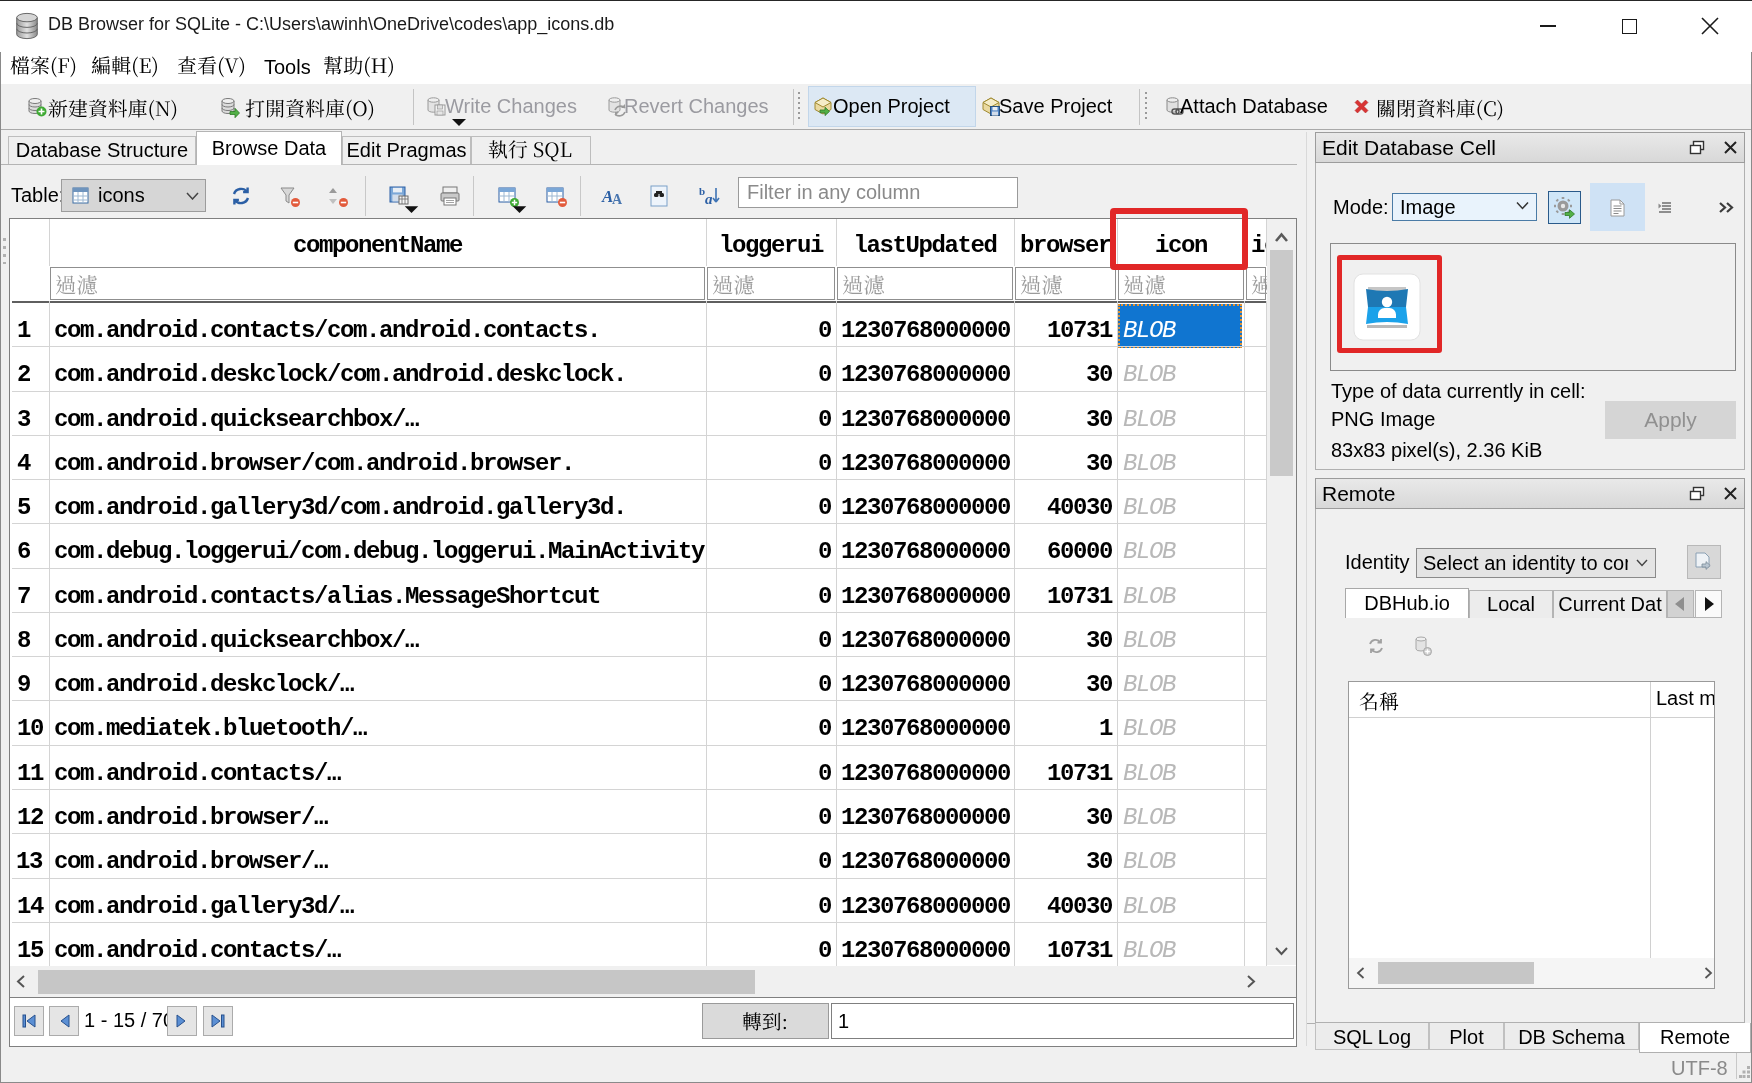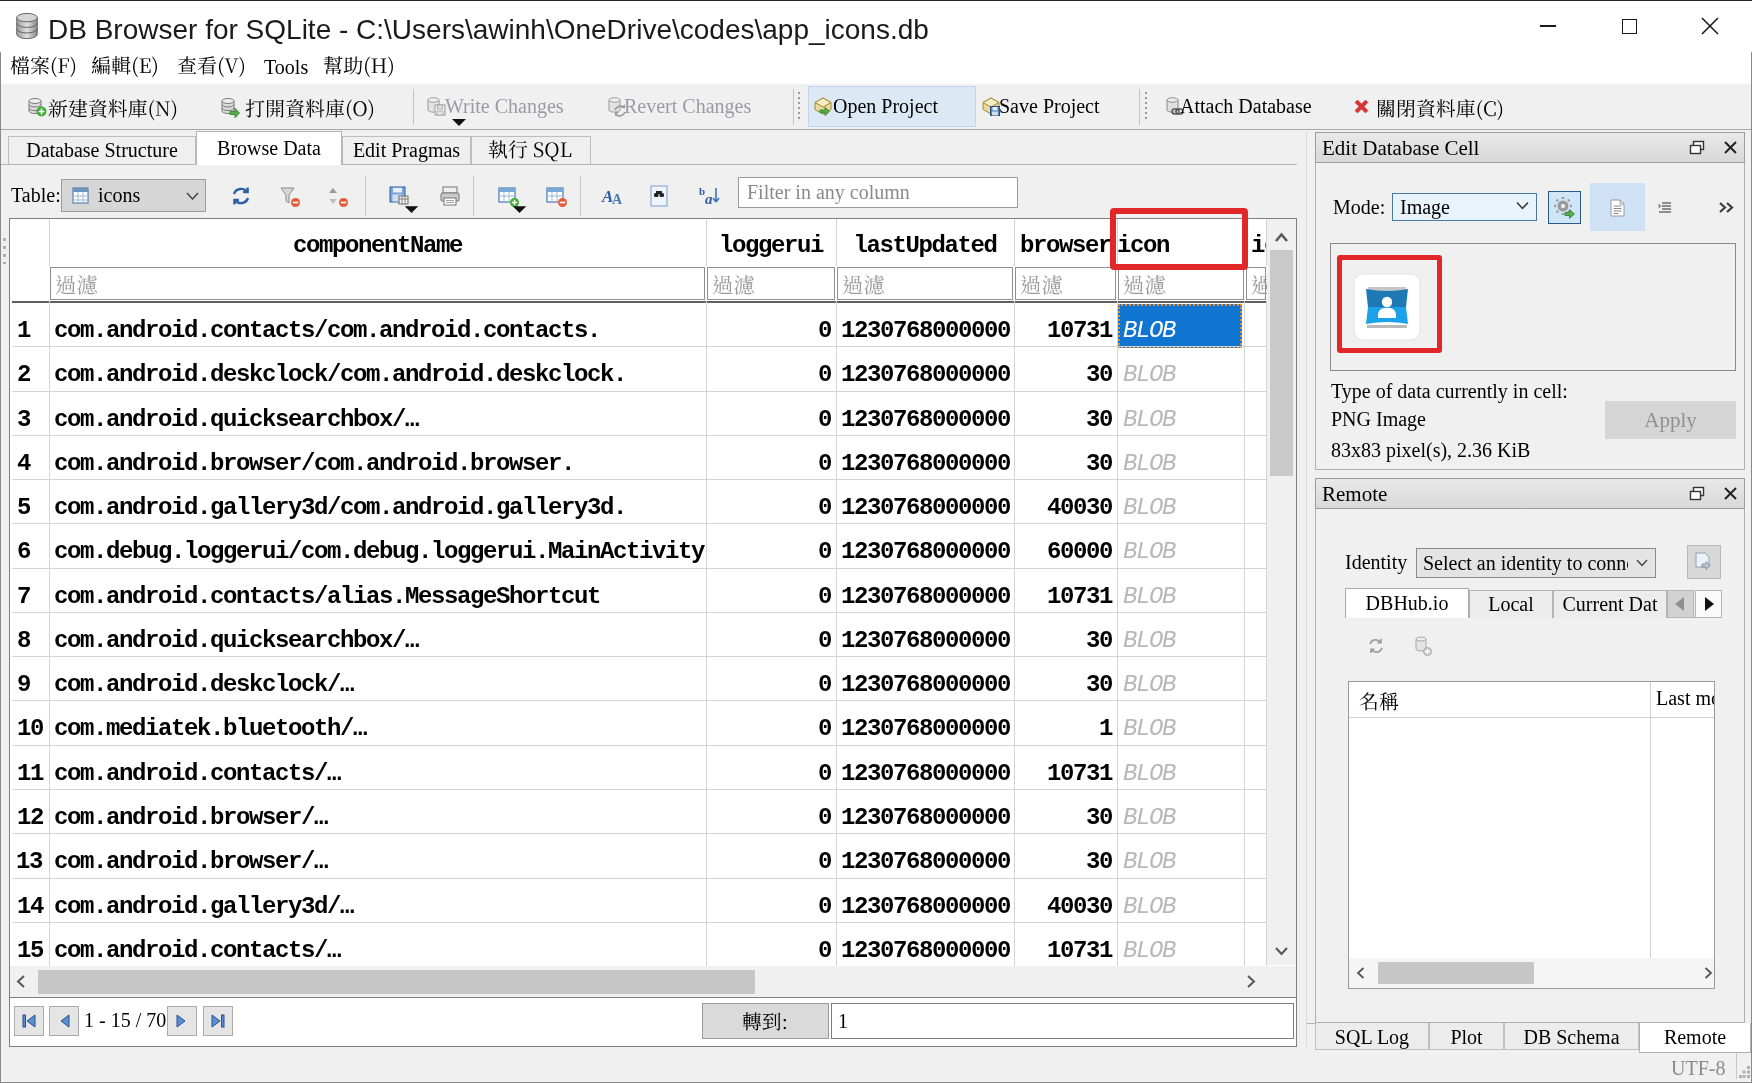--- a/index.html
+++ b/index.html
@@ -1,33 +1,33 @@
 <!DOCTYPE html>
 <html><head><meta charset="utf-8"><style>
 *{margin:0;padding:0;box-sizing:border-box}
 html,body{width:1752px;height:1083px;overflow:hidden}
 body{position:relative;background:#f0f0f0;font-family:"Liberation Serif",serif;-webkit-font-smoothing:antialiased}
 .abs{position:absolute}
-.ser{font-family:Liberation Serif, serif;font-size:20px;color:#000;white-space:pre}
+.ser{font-family:Liberation Sans, sans-serif;font-size:20px;color:#000;white-space:pre}
 .mono{font-family:"Liberation Mono",monospace;font-weight:bold;font-size:24px;letter-spacing:-1.4px;line-height:30px;color:#000;white-space:pre}
 </style></head><body>
 <div class="abs" style="left:0;top:0;width:1752px;height:52px;background:#fff;border-top:1px solid #262626"></div>
 <svg class="abs" style="left:13px;top:12px" width="28" height="28" viewBox="0 0 30 30">
 <defs>
       <linearGradient id="dbg" x1="0" y1="0" x2="1" y2="0">
         <stop offset="0" stop-color="#9a9a9a"></stop>
         <stop offset="0.5" stop-color="#e0e0e0"></stop>
         <stop offset="1" stop-color="#8a8a8a"></stop>
       </linearGradient>
     </defs>
 <path d="M4 6 v18 a11 4.5 0 0 0 22 0 v-18" fill="url(#dbg)" stroke="#606060"></path>
 <ellipse cx="15" cy="6" rx="11" ry="4.5" fill="#d5d5d5" stroke="#606060"></ellipse>
 <path d="M4 12 a11 4.5 0 0 0 22 0 M4 18 a11 4.5 0 0 0 22 0" fill="none" stroke="#606060"></path>
   </svg>
-<div class="abs" style="left:48px;top:14px;font-family:'Liberation Sans',sans-serif;font-size:28px;color:#1a1a1a;white-space:pre">DB Browser for SQLite - C:\Users\awinh\OneDrive\codes\app_icons.db</div>
+<div class="abs" style="left:48px;top:14px;font-family:'Liberation Sans',sans-serif;font-size:18px;color:#1a1a1a;white-space:pre">DB Browser for SQLite - C:\Users\awinh\OneDrive\codes\app_icons.db</div>
 <div class="abs" style="left:1540px;top:25px;width:16px;height:2px;background:#1a1a1a"></div>
 <div class="abs" style="left:1622px;top:19px;width:15px;height:15px;border:1.5px solid #1a1a1a"></div>
 <svg class="abs" style="left:1701px;top:17px" width="18" height="18" viewBox="0 0 18 18">
 <path d="M1 1 L17 17 M17 1 L1 17" stroke="#1a1a1a" stroke-width="1.6"></path>
   </svg>
 <div class="abs" style="left:0;top:52px;width:1752px;height:32px;background:#fff"></div>
 <svg style="position:absolute;left:10px;top:53px" width="69" height="26" viewBox="0 -20.0 69.1 26.0">
     <path d="M0.9 -12.1H5L5.8 -13.2Q5.8 -13.2 6.1 -13Q6.4 -12.7 6.7 -12.4Q7.1 -12.1 7.4 -11.8Q7.3 -11.6 7.2 -11.6Q7.1 -11.5 6.9 -11.5H1.1ZM3.3 -12.1H4.6V-11.7Q4.2 -9.3 3.3 -7.1Q2.4 -4.9 0.9 -3.1L0.6 -3.4Q1.3 -4.6 1.9 -6Q2.4 -7.4 2.7 -9Q3.1 -10.5 3.3 -12.1ZM3.5 -16.8 5.5 -16.6Q5.5 -16.4 5.3 -16.3Q5.2 -16.1 4.8 -16.1V1Q4.8 1.1 4.6 1.2Q4.5 1.4 4.2 1.4Q4 1.5 3.8 1.5H3.5ZM4.8 -9Q5.7 -8.5 6.2 -8.1Q6.8 -7.6 7 -7.2Q7.3 -6.7 7.3 -6.4Q7.3 -6 7.1 -5.8Q7 -5.6 6.7 -5.6Q6.5 -5.6 6.2 -5.8Q6.1 -6.3 5.8 -6.9Q5.5 -7.4 5.2 -7.9Q4.8 -8.5 4.5 -8.9ZM9.5 -8.1H16.1V-7.5H9.5ZM8.3 -13.2H17.7V-12.6H8.3ZM9.1 -10.8V-11.4L10.5 -10.8H15.7L16.3 -11.5L17.7 -10.4Q17.6 -10.3 17.4 -10.3Q17.3 -10.2 17 -10.1V-7.1Q17 -7.1 16.7 -6.9Q16.4 -6.8 16 -6.8H15.8V-10.2H10.3V-7Q10.3 -6.9 10 -6.8Q9.8 -6.6 9.3 -6.6H9.1ZM8.6 -3H17.3V-2.4H8.6ZM8.5 -0.1H17.3V0.5H8.5ZM7.9 -5.7V-6.3L9.4 -5.7H16.9L17.5 -6.5L18.9 -5.4Q18.8 -5.3 18.6 -5.2Q18.5 -5.1 18.2 -5V1.1Q18.2 1.2 17.9 1.3Q17.6 1.5 17.1 1.5H16.9V-5.1H9.1V1.1Q9.1 1.2 8.9 1.4Q8.6 1.5 8.1 1.5H7.9ZM12.4 -5.7H13.5V0H12.4ZM12.3 -16.6 14.2 -16.5Q14.2 -16.3 14.1 -16.1Q13.9 -16 13.6 -15.9V-12.8H12.3ZM8.7 -16.4Q9.6 -16 10.1 -15.6Q10.6 -15.2 10.8 -14.8Q11.1 -14.4 11.1 -14.1Q11.1 -13.8 10.9 -13.6Q10.8 -13.4 10.5 -13.3Q10.2 -13.3 9.9 -13.5Q9.9 -14 9.6 -14.5Q9.4 -15 9.1 -15.4Q8.8 -15.9 8.5 -16.2ZM17.4 -13.2H17.1L17.9 -14L19.3 -12.6Q19.3 -12.5 19.1 -12.4Q18.9 -12.4 18.6 -12.4Q18.3 -12.1 17.8 -11.6Q17.4 -11.2 17 -10.9L16.7 -11Q16.8 -11.3 16.9 -11.7Q17.1 -12.1 17.2 -12.5Q17.3 -12.9 17.4 -13.2ZM8.2 -13.9H8.5Q8.8 -12.7 8.6 -11.9Q8.4 -11 7.9 -10.6Q7.7 -10.5 7.5 -10.4Q7.2 -10.4 7 -10.4Q6.8 -10.5 6.6 -10.7Q6.5 -11 6.7 -11.3Q6.8 -11.6 7.1 -11.8Q7.5 -12 7.8 -12.7Q8.2 -13.3 8.2 -13.9ZM16.1 -16.4 18 -15.9Q17.9 -15.7 17.8 -15.6Q17.6 -15.5 17.2 -15.5Q16.8 -14.9 16.2 -14.2Q15.5 -13.4 14.9 -12.8H14.5Q14.8 -13.3 15.1 -14Q15.4 -14.6 15.6 -15.3Q15.9 -15.9 16.1 -16.4Z M28 -2.5Q27.9 -2.4 27.7 -2.3Q27.5 -2.3 27.2 -2.4Q25.9 -1.1 24.2 -0.2Q22.6 0.8 21.1 1.2L20.9 0.9Q22.3 0.2 23.8 -1Q25.4 -2.2 26.5 -3.8ZM32.2 -3.2Q33.9 -2.8 35.1 -2.3Q36.2 -1.8 36.9 -1.3Q37.6 -0.8 37.9 -0.3Q38.2 0.1 38.1 0.4Q38.1 0.7 37.8 0.9Q37.6 1 37.2 0.8Q36.8 0.4 36.2 -0.1Q35.5 -0.6 34.8 -1.1Q34.1 -1.6 33.4 -2.1Q32.7 -2.6 32 -3ZM35.3 -12.5Q35.1 -12.1 34.5 -12.1Q34.2 -10.9 33.5 -9.9Q32.8 -8.8 31.4 -8.1Q30.1 -7.3 27.9 -6.7Q25.7 -6.1 22.3 -5.8L22.2 -6.1Q25.4 -6.5 27.4 -7.2Q29.5 -7.8 30.7 -8.7Q31.9 -9.5 32.4 -10.6Q33 -11.7 33.2 -13ZM25.3 -9.3Q28.2 -9.1 30.2 -8.7Q32.2 -8.4 33.5 -8Q34.7 -7.7 35.4 -7.3Q36.1 -7 36.3 -6.6Q36.5 -6.3 36.4 -6.1Q36.2 -6 35.9 -5.9Q35.6 -5.9 35.2 -6Q34.1 -6.6 32.5 -7.1Q30.9 -7.6 28.9 -8.1Q27 -8.5 24.7 -8.9ZM24.7 -8.9Q25.1 -9.3 25.6 -10Q26.1 -10.6 26.7 -11.3Q27.2 -12.1 27.6 -12.7Q28.1 -13.4 28.3 -13.8L30.3 -12.9Q30.2 -12.8 29.9 -12.7Q29.7 -12.6 29.1 -12.7L29.6 -13Q29.2 -12.5 28.6 -11.7Q28.1 -11 27.4 -10.2Q26.7 -9.4 26.2 -8.8ZM36.9 -12.4Q36.9 -12.4 37.1 -12.2Q37.4 -12 37.8 -11.6Q38.2 -11.3 38.5 -11Q38.4 -10.7 38 -10.7H21.9L21.7 -11.3H36ZM31.4 -6.7Q31.3 -6.5 31.2 -6.4Q31 -6.2 30.6 -6.2V1.1Q30.6 1.2 30.5 1.3Q30.3 1.4 30 1.4Q29.8 1.5 29.5 1.5H29.3V-6.9ZM37.3 -6Q37.3 -6 37.5 -5.9Q37.7 -5.7 37.9 -5.5Q38.2 -5.3 38.5 -5.1Q38.8 -4.8 39.1 -4.6Q39 -4.3 38.5 -4.3H21.3L21.1 -4.8H36.4ZM28.7 -16.9Q29.6 -16.8 30.1 -16.5Q30.6 -16.2 30.9 -15.9Q31.1 -15.6 31.1 -15.2Q31.1 -14.9 30.9 -14.7Q30.7 -14.5 30.4 -14.5Q30.1 -14.5 29.8 -14.7Q29.8 -15.3 29.4 -15.8Q29 -16.4 28.5 -16.8ZM36.7 -14.6 37.5 -15.5 39 -14Q38.8 -13.9 38.2 -13.8Q37.9 -13.5 37.4 -13.1Q36.9 -12.7 36.5 -12.4L36.2 -12.6Q36.4 -13 36.6 -13.6Q36.8 -14.2 36.9 -14.6ZM23.1 -15.5Q23.4 -14.6 23.3 -13.9Q23.3 -13.3 23.1 -12.8Q22.8 -12.4 22.5 -12.1Q22.2 -11.9 21.8 -11.9Q21.4 -12 21.2 -12.3Q21.1 -12.6 21.3 -12.9Q21.4 -13.1 21.7 -13.3Q22.2 -13.5 22.5 -14.2Q22.8 -14.8 22.7 -15.5ZM37.6 -14.6V-14H22.7V-14.6Z M43.3 -6Q43.3 -4.2 43.6 -2.6Q43.9 -1 44.6 0.6Q45.4 2.1 46.7 4L46.3 4.3Q44 2 42.9 -0.5Q41.8 -3 41.8 -6Q41.8 -9.1 42.9 -11.6Q44 -14.1 46.3 -16.4L46.7 -16.1Q45.4 -14.2 44.6 -12.7Q43.9 -11.1 43.6 -9.5Q43.3 -7.9 43.3 -6Z M48.3 0V-0.6L51.1 -0.8H51.6L54.5 -0.6V0ZM50.4 0Q50.4 -1.7 50.4 -3.4Q50.4 -5 50.4 -6.7V-7.8Q50.4 -9.5 50.4 -11.2Q50.4 -12.9 50.4 -14.6H52.2Q52.2 -12.9 52.2 -11.2Q52.2 -9.5 52.2 -7.6V-7.2Q52.2 -5.1 52.2 -3.4Q52.2 -1.7 52.2 0ZM51.3 -7.1V-7.7H56.2V-7.1ZM56 -4.9 55.8 -7.1V-7.7L56 -9.8H56.7V-4.9ZM48.3 -14V-14.6H51.3V-13.7H51.1ZM58.3 -11 57.6 -14.4 58.5 -13.9H51.3V-14.6H59L59.1 -11Z M63.9 -6Q63.9 -7.9 63.6 -9.5Q63.3 -11.1 62.5 -12.7Q61.8 -14.2 60.5 -16.1L60.8 -16.4Q63.1 -14.1 64.2 -11.6Q65.3 -9.1 65.3 -6Q65.3 -3 64.2 -0.5Q63.1 2 60.8 4.3L60.5 4Q61.8 2.1 62.5 0.6Q63.3 -1 63.6 -2.6Q63.9 -4.2 63.9 -6Z" fill="#000"></path>
   </svg>
 <svg style="position:absolute;left:91px;top:53px" width="70" height="26" viewBox="0 -20.0 69.6 26.0">
@@ -200,21 +200,21 @@
     <path d="M18 4 v14 m0 0 l-3 -4 m3 4 l3 -4" stroke="#3f74b5" stroke-width="1.6" fill="none"></path>
   </svg>
 <div class="abs" style="left:738px;top:177px;width:280px;height:31px;background:#fff;border:1px solid #9a9a9a"></div>
 <div class="ser abs" style="left:747px;top:181px;color:#8a8a8a">Filter in any column</div>
 <div class="abs" style="left:3px;top:238px;width:3px;height:26px;background-image:repeating-linear-gradient(#b0b0b0 0 3px,transparent 3px 8px)"></div>
 <div class="abs" style="left:9px;top:218px;width:1288px;height:829px;background:#fff;border:1px solid #7f7f7f"></div>
 <div class="mono abs" style="left:49px;top:224px;width:657px;text-align:center;line-height:44px">componentName</div>
 <div class="mono abs" style="left:706px;top:224px;width:130px;text-align:center;line-height:44px">loggerui</div>
 <div class="mono abs" style="left:836px;top:224px;width:178px;text-align:center;line-height:44px">lastUpdated</div>
 <div class="mono abs" style="left:1014px;top:224px;width:103px;text-align:center;line-height:44px">browser</div>
-<div class="mono abs" style="left:1117px;top:224px;width:128px;text-align:left;line-height:44px">icon</div>
+<div class="mono abs" style="left:1117px;top:224px;width:128px;text-align:center;line-height:44px">icon</div>
 <div class="mono abs" style="left:1251px;top:224px;line-height:44px">ic</div>
 <div class="abs" style="left:49px;top:219px;width:1px;height:47px;background:#d4d4d4"></div>
 <div class="abs" style="left:706px;top:219px;width:1px;height:47px;background:#d4d4d4"></div>
 <div class="abs" style="left:836px;top:219px;width:1px;height:47px;background:#d4d4d4"></div>
 <div class="abs" style="left:1014px;top:219px;width:1px;height:47px;background:#d4d4d4"></div>
 <div class="abs" style="left:1117px;top:219px;width:1px;height:47px;background:#d4d4d4"></div>
 <div class="abs" style="left:1266px;top:219px;width:1px;height:47px;background:#d4d4d4"></div>
 <div class="abs" style="left:50px;top:267px;width:655px;height:33px;background:#fff;border:1px solid #8f8f8f"></div>
 <svg style="position:absolute;left:55px;top:273px" width="45" height="26" viewBox="0 -18.69158878504673 41.9 24.3">
     <path d="M3.9 -3.1Q4.7 -1.9 5.8 -1.2Q6.8 -0.6 8.3 -0.5Q9.8 -0.3 11.9 -0.3Q12.5 -0.3 13.5 -0.3Q14.4 -0.3 15.5 -0.3Q16.6 -0.3 17.5 -0.3Q18.5 -0.3 19.2 -0.3V0Q18.8 0 18.6 0.3Q18.4 0.5 18.4 0.9Q17.8 0.9 17 0.9Q16.1 0.9 15.2 0.9Q14.2 0.9 13.3 0.9Q12.4 0.9 11.8 0.9Q9.7 0.9 8.2 0.6Q6.6 0.3 5.6 -0.5Q4.5 -1.3 3.7 -2.9ZM11.7 -13.8 13.1 -13.2H12.8V-9.6H11.7V-13.2ZM15.3 -13.2V-12.7H12.1V-13.2ZM16.7 -9.8 17.2 -10.5 18.5 -9.3Q18.4 -9.2 18.2 -9.1Q18 -9 17.7 -8.9V-2.6Q17.7 -2.1 17.6 -1.8Q17.5 -1.4 17.1 -1.2Q16.8 -1 16 -1Q16 -1.2 16 -1.4Q15.9 -1.6 15.8 -1.8Q15.6 -1.9 15.4 -2Q15.1 -2.1 14.6 -2.2V-2.5Q14.6 -2.5 14.9 -2.5Q15.1 -2.5 15.5 -2.4Q15.9 -2.4 16.2 -2.4Q16.5 -2.4 16.5 -2.7V-9.8ZM13.6 -7.5 14.3 -8.2 15.6 -7.2Q15.5 -7.1 15.3 -7Q15.2 -6.9 14.9 -6.9V-3.4Q14.9 -3.3 14.8 -3.2Q14.6 -3.1 14.4 -3Q14.2 -3 14 -3H13.8V-7.5ZM8.8 -16.1 10.3 -15.5H14.6L15.2 -16.4L16.9 -15.1Q16.8 -15 16.6 -14.9Q16.4 -14.8 16 -14.8V-9.4H14.8V-14.9H10V-9.4H8.8V-15.5ZM14.6 -4.3V-3.7H10.5V-4.3ZM10.9 -2.9Q10.9 -2.9 10.8 -2.8Q10.7 -2.7 10.5 -2.6Q10.2 -2.6 10 -2.6H9.8V-7.5V-8.1L11 -7.5H14.6V-7H10.9ZM8.2 -1.7Q8.2 -1.6 8.1 -1.5Q8 -1.4 7.7 -1.3Q7.5 -1.3 7.2 -1.3H7V-9.8V-10.4L8.4 -9.8H17.3V-9.2H8.2ZM5.3 -11.6Q5.1 -11.2 4.8 -10.6Q4.5 -10.1 4.2 -9.4Q3.8 -8.7 3.5 -8.1Q3.1 -7.5 2.9 -7.1H3L2.5 -6.6L1.4 -7.6Q1.5 -7.7 1.9 -7.8Q2.2 -7.9 2.4 -8L1.8 -7.4Q2.1 -7.8 2.4 -8.5Q2.8 -9.1 3.1 -9.8Q3.5 -10.4 3.8 -11.1Q4.1 -11.7 4.3 -12.2ZM4.1 -12.2 4.7 -12.9 6.1 -11.7Q5.9 -11.5 5.4 -11.4Q5 -11.3 4.5 -11.4L4.3 -12.2ZM4.6 -7.6 5.4 -8.4 6.8 -7.2Q6.6 -7 6 -6.9Q5.6 -5.5 5 -4Q4.4 -2.5 3.5 -1.1Q2.5 0.2 1.1 1.3L0.8 1Q1.9 -0.1 2.7 -1.6Q3.6 -3 4.1 -4.6Q4.6 -6.1 4.8 -7.6ZM4.8 -12.2V-11.6H1.1L0.9 -12.2ZM5.4 -7.6V-7.1H2.3L2.6 -7.6ZM2.2 -16.5Q3.2 -16.2 3.7 -15.8Q4.3 -15.3 4.6 -14.9Q4.9 -14.5 4.9 -14.1Q4.9 -13.7 4.8 -13.5Q4.6 -13.2 4.3 -13.2Q4.1 -13.1 3.7 -13.4Q3.7 -13.9 3.4 -14.4Q3.1 -15 2.7 -15.5Q2.3 -16 2 -16.4Z M35 -12.6Q35 -12.6 35.3 -12.4Q35.5 -12.3 35.9 -12Q36.2 -11.8 36.5 -11.6Q36.5 -11.4 36.4 -11.3Q36.2 -11.2 36 -11.2L28.3 -10.5L28.1 -11.1L34.3 -11.6ZM37.9 -13.4V-12.8H27V-13.4ZM36.7 -16.3Q36.7 -16.3 37 -16Q37.3 -15.8 37.7 -15.5Q38.1 -15.2 38.4 -14.9Q38.3 -14.5 37.8 -14.5H32V-15.1H35.8ZM33.7 -8.6V-4.2H32.5V-8.6ZM29 -9.2 30.4 -8.6H35.9L36.5 -9.3L37.9 -8.2Q37.8 -8.1 37.6 -8Q37.5 -7.9 37.2 -7.9V-3.8Q37.2 -3.8 36.9 -3.6Q36.6 -3.5 36.2 -3.5H36V-8H30.1V-3.7Q30.1 -3.6 29.9 -3.4Q29.6 -3.3 29.2 -3.3H29V-8.6ZM32.8 -3.7Q33.6 -3.5 34 -3.2Q34.5 -2.9 34.7 -2.5Q34.9 -2.2 34.9 -1.9Q35 -1.5 34.8 -1.3Q34.7 -1.1 34.5 -1.1Q34.3 -1 34 -1.2Q33.8 -1.7 33.5 -2.4Q33.2 -3 32.6 -3.5ZM36.7 -2.9Q37.5 -2.6 38.1 -2.2Q38.6 -1.8 38.8 -1.4Q39.1 -1 39.1 -0.6Q39.2 -0.3 39 0Q38.9 0.2 38.7 0.3Q38.5 0.3 38.2 0.1Q38 -0.3 37.8 -0.8Q37.6 -1.3 37.3 -1.8Q36.9 -2.3 36.5 -2.7ZM29.1 -2.8Q29.2 -1.7 29.1 -1Q28.9 -0.3 28.6 0.1Q28.4 0.5 28 0.6Q27.7 0.8 27.5 0.7Q27.2 0.6 27.1 0.4Q27 0.2 27.2 -0.1Q27.8 -0.4 28.2 -1.1Q28.6 -1.8 28.8 -2.8ZM32 -2.8Q32 -2.4 31.5 -2.3V-0.2Q31.5 0 31.6 0Q31.7 0.1 32.1 0.1H33.8Q34.4 0.1 34.8 0.1Q35.2 0.1 35.4 0.1Q35.5 0.1 35.6 0Q35.7 0 35.7 -0.1Q35.8 -0.3 36 -0.7Q36.1 -1.2 36.2 -1.7H36.4L36.5 -0.1Q36.8 0 36.9 0.1Q37 0.2 37 0.4Q37 0.7 36.7 0.8Q36.5 1 35.8 1.1Q35.1 1.1 33.8 1.1H31.9Q31.2 1.1 30.9 1Q30.5 0.9 30.4 0.7Q30.3 0.4 30.3 0V-3ZM37.2 -13.4 37.9 -14.2 39.3 -12.8Q39.2 -12.7 39 -12.7Q38.8 -12.7 38.6 -12.7Q38.3 -12.4 37.8 -11.9Q37.4 -11.5 37.1 -11.2L36.8 -11.3Q36.9 -11.6 37 -12Q37.1 -12.4 37.2 -12.8Q37.3 -13.2 37.4 -13.4ZM32.9 -12.6Q32.8 -12.2 32.3 -12.2V-10.5Q32.3 -10.3 32.4 -10.2Q32.5 -10.2 33 -10.2H34.7Q35.3 -10.2 35.7 -10.2Q36.2 -10.2 36.3 -10.2Q36.5 -10.2 36.6 -10.2Q36.7 -10.2 36.7 -10.2Q36.8 -10.2 36.9 -10.2Q37 -10.3 37.1 -10.3H37.3L37.4 -10.3Q37.7 -10.2 37.8 -10.1Q38 -10 38 -9.8Q38 -9.6 37.7 -9.5Q37.5 -9.3 36.7 -9.3Q36 -9.2 34.7 -9.2H32.8Q32.1 -9.2 31.7 -9.3Q31.4 -9.4 31.3 -9.7Q31.2 -9.9 31.2 -10.3V-12.8ZM33.1 -16.5Q33.1 -16.3 32.9 -16.2Q32.7 -16.1 32.4 -16V-13.1H31.1V-16.8ZM26.5 -13.6V-14.1L27.9 -13.4H27.7V-8.3Q27.7 -7.1 27.6 -5.8Q27.5 -4.5 27.3 -3.2Q27 -1.9 26.4 -0.7Q25.7 0.5 24.7 1.6L24.4 1.4Q25.4 0 25.8 -1.6Q26.2 -3.2 26.4 -4.9Q26.5 -6.6 26.5 -8.3V-13.4ZM36.7 -6.6V-6H29.6V-6.6ZM36.8 -4.6V-4H29.6V-4.6ZM21.8 -4.1Q22 -4.1 22.1 -4.1Q22.2 -4.2 22.3 -4.5Q22.4 -4.7 22.5 -4.9Q22.5 -5.1 22.7 -5.5Q22.9 -6 23.2 -6.8Q23.5 -7.7 24.1 -9.2Q24.7 -10.7 25.6 -13.1L25.9 -13Q25.7 -12.2 25.5 -11.3Q25.2 -10.4 24.9 -9.4Q24.6 -8.4 24.4 -7.5Q24.1 -6.6 23.9 -6Q23.7 -5.3 23.7 -5Q23.6 -4.6 23.5 -4.1Q23.4 -3.7 23.4 -3.3Q23.4 -2.8 23.6 -2.4Q23.7 -1.9 23.8 -1.3Q24 -0.6 23.9 0.2Q23.9 0.8 23.6 1.2Q23.3 1.6 22.8 1.6Q22.5 1.6 22.4 1.3Q22.2 1 22.2 0.6Q22.3 -0.5 22.3 -1.3Q22.3 -2.1 22.2 -2.7Q22.1 -3.2 21.9 -3.4Q21.7 -3.5 21.5 -3.6Q21.3 -3.6 21 -3.6V-4.1Q21 -4.1 21.1 -4.1Q21.3 -4.1 21.5 -4.1Q21.7 -4.1 21.8 -4.1ZM20.9 -12Q21.9 -11.9 22.5 -11.6Q23.2 -11.3 23.5 -11Q23.8 -10.6 23.8 -10.3Q23.9 -10 23.8 -9.7Q23.6 -9.5 23.3 -9.4Q23 -9.4 22.7 -9.6Q22.5 -10.2 21.9 -10.8Q21.3 -11.4 20.7 -11.8ZM22.1 -16.6Q23.2 -16.5 23.9 -16.2Q24.6 -15.9 24.9 -15.5Q25.2 -15.1 25.3 -14.8Q25.4 -14.4 25.2 -14.2Q25.1 -13.9 24.8 -13.9Q24.5 -13.8 24.2 -14Q24 -14.4 23.6 -14.9Q23.3 -15.4 22.8 -15.8Q22.4 -16.2 22 -16.5Z" fill="#9b9b9b"></path>

